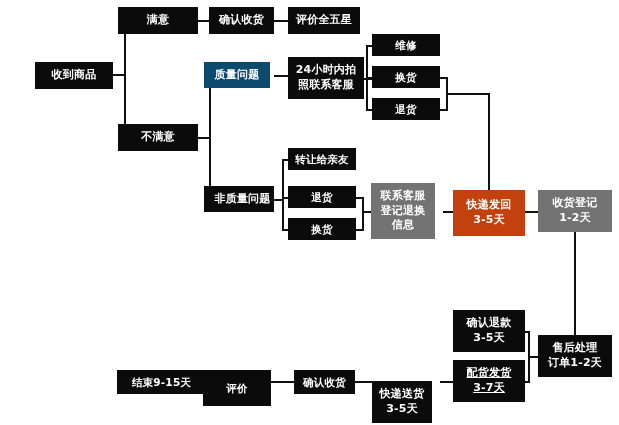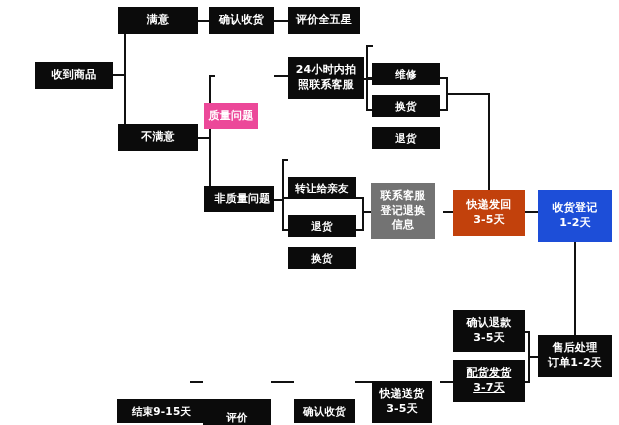--- a/index.html
+++ b/index.html
@@ -19,21 +19,21 @@
     justify-content:center;
     text-align:center;
     font-weight:bold;
     font-size:11px;
     line-height:1.35;
     letter-spacing:0.2px;
     box-sizing:border-box;
     padding:1px 2px;
     white-space:pre-line;
   }
-  .node.small{font-size:10.5px;margin-top:29px;}
+  .node.small{font-size:10.5px;}
   .conn{
     position:absolute;
     background:#111111;
   }
   .conn.h{height:2px;}
   .conn.v{width:2px;}
 </style>
 </head>
 <body>
 
@@ -80,36 +80,36 @@
       <div class="conn h" style="left: 355px; top: 381px; width: 17px; background: rgb(17, 17, 17);"></div>
       <div class="conn h" style="left: 271px; top: 381px; width: 23px; background: rgb(17, 17, 17);"></div>
       <div class="conn h" style="left: 190px; top: 381px; width: 13px; background: rgb(17, 17, 17);"></div>
     </div>
   <div id="node-layer">
       <div class="node" style="left: 35px; top: 62px; width: 78px; height: 27px; background: rgb(11, 11, 11); color: rgb(255, 255, 255);">收到商品</div>
       <div class="node" style="left: 118px; top: 7px; width: 80px; height: 27px; background: rgb(11, 11, 11); color: rgb(255, 255, 255);">满意</div>
       <div class="node" style="left: 209px; top: 7px; width: 65px; height: 27px; background: rgb(11, 11, 11); color: rgb(255, 255, 255);">确认收货</div>
       <div class="node" style="left: 288px; top: 7px; width: 72px; height: 27px; background: rgb(11, 11, 11); color: rgb(255, 255, 255);">评价全五星</div>
       <div class="node" style="left: 118px; top: 124px; width: 80px; height: 27px; background: rgb(11, 11, 11); color: rgb(255, 255, 255);">不满意</div>
-      <div class="node" style="left: 204px; top: 62px; width: 54px; height: 26px; background: #ec4899; color: rgb(255, 255, 255); margin-top: 41px;">质量问题</div>
+      <div class="node" style="left: 204px; top: 62px; width: 66px; height: 26px; background: #0c4a6e; color: rgb(255, 255, 255);">质量问题</div>
       <div class="node" style="left: 288px; top: 57px; width: 76px; height: 42px; background: rgb(11, 11, 11); color: rgb(255, 255, 255);">24小时内拍
 照联系客服</div>
       <div class="node small" style="left: 372px; top: 34px; width: 68px; height: 22px; background: rgb(11, 11, 11); color: rgb(255, 255, 255);">维修</div>
       <div class="node small" style="left: 372px; top: 66px; width: 68px; height: 22px; background: rgb(11, 11, 11); color: rgb(255, 255, 255);">换货</div>
       <div class="node small" style="left: 372px; top: 98px; width: 68px; height: 22px; background: rgb(11, 11, 11); color: rgb(255, 255, 255);">退货</div>
       <div class="node" style="left: 204px; top: 186px; width: 70px; height: 26px; background: rgb(11, 11, 11); color: rgb(255, 255, 255); padding-left: 9px;">非质量问题</div>
       <div class="node small" style="left: 288px; top: 148px; width: 68px; height: 22px; background: rgb(11, 11, 11); color: rgb(255, 255, 255);">转让给亲友</div>
       <div class="node small" style="left: 288px; top: 186px; width: 68px; height: 22px; background: rgb(11, 11, 11); color: rgb(255, 255, 255);">退货</div>
       <div class="node small" style="left: 288px; top: 218px; width: 68px; height: 22px; background: rgb(11, 11, 11); color: rgb(255, 255, 255);">换货</div>
       <div class="node" style="left: 371px; top: 183px; width: 64px; height: 56px; background: #737373; color: rgb(255, 255, 255);">联系客服
 登记退换
 信息</div>
       <div class="node" style="left: 453px; top: 190px; width: 72px; height: 46px; background: #c2410c; color: rgb(255, 255, 255);">快递发回
 3-5天</div>
-      <div class="node" style="left: 538px; top: 190px; width: 74px; height: 52px; background: #1d4ed8; color: rgb(255, 255, 255);">收货登记
+      <div class="node" style="left: 538px; top: 190px; width: 74px; height: 42px; background: #737373; color: rgb(255, 255, 255);">收货登记
 1-2天</div>
       <div class="node" style="left: 538px; top: 335px; width: 74px; height: 42px; background: rgb(11, 11, 11); color: rgb(255, 255, 255);">售后处理
 订单1-2天</div>
       <div class="node" style="left: 453px; top: 310px; width: 72px; height: 42px; background: rgb(11, 11, 11); color: rgb(255, 255, 255);">确认退款
 3-5天</div>
       <div class="node" style="left: 453px; top: 360px; width: 72px; height: 42px; background: rgb(11, 11, 11); color: rgb(255, 255, 255); text-decoration: underline;">配货发货
 3-7天</div>
       <div class="node" style="left: 372px; top: 368px; width: 60px; height: 42px; background: rgb(11, 11, 11); color: rgb(255, 255, 255); margin-top: 13px;">快递送货
 3-5天</div>
       <div class="node small" style="left: 294px; top: 370px; width: 61px; height: 24px; background: rgb(11, 11, 11); color: rgb(255, 255, 255);">确认收货</div>

